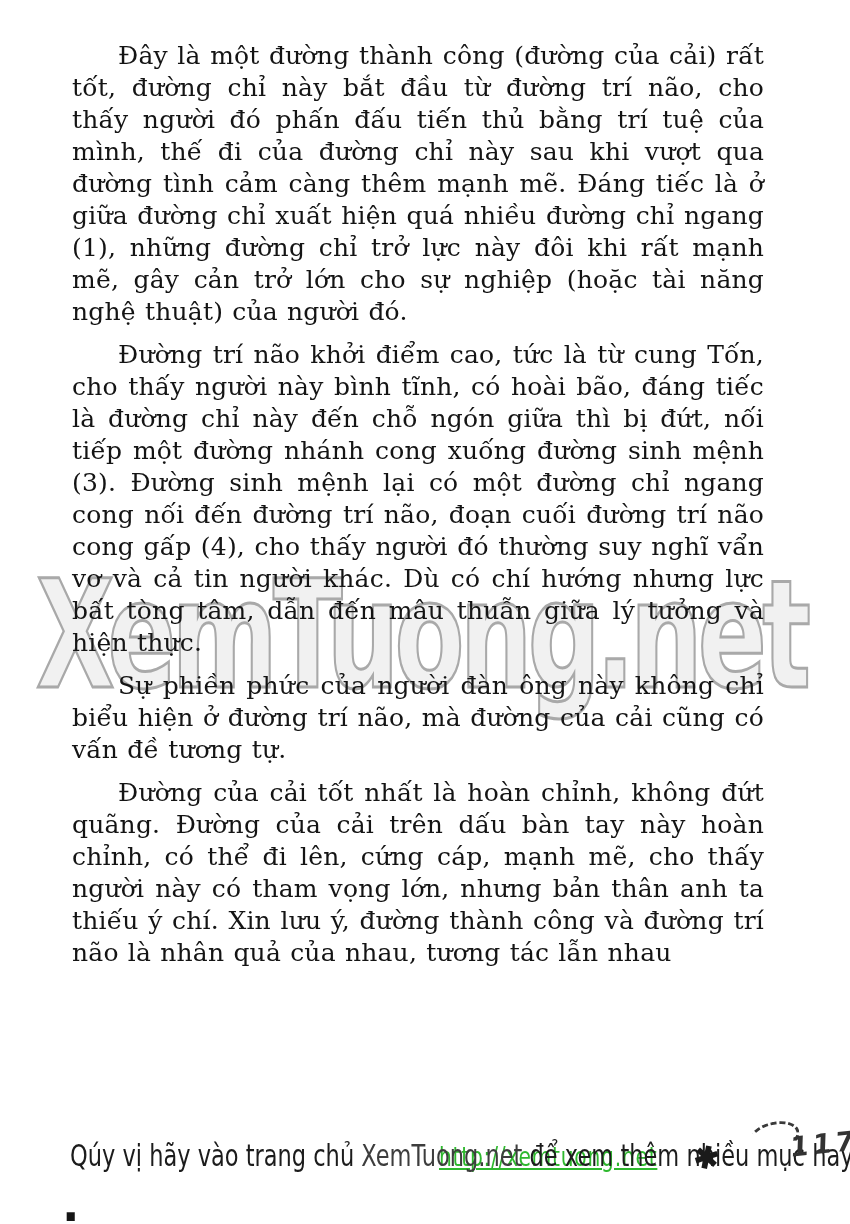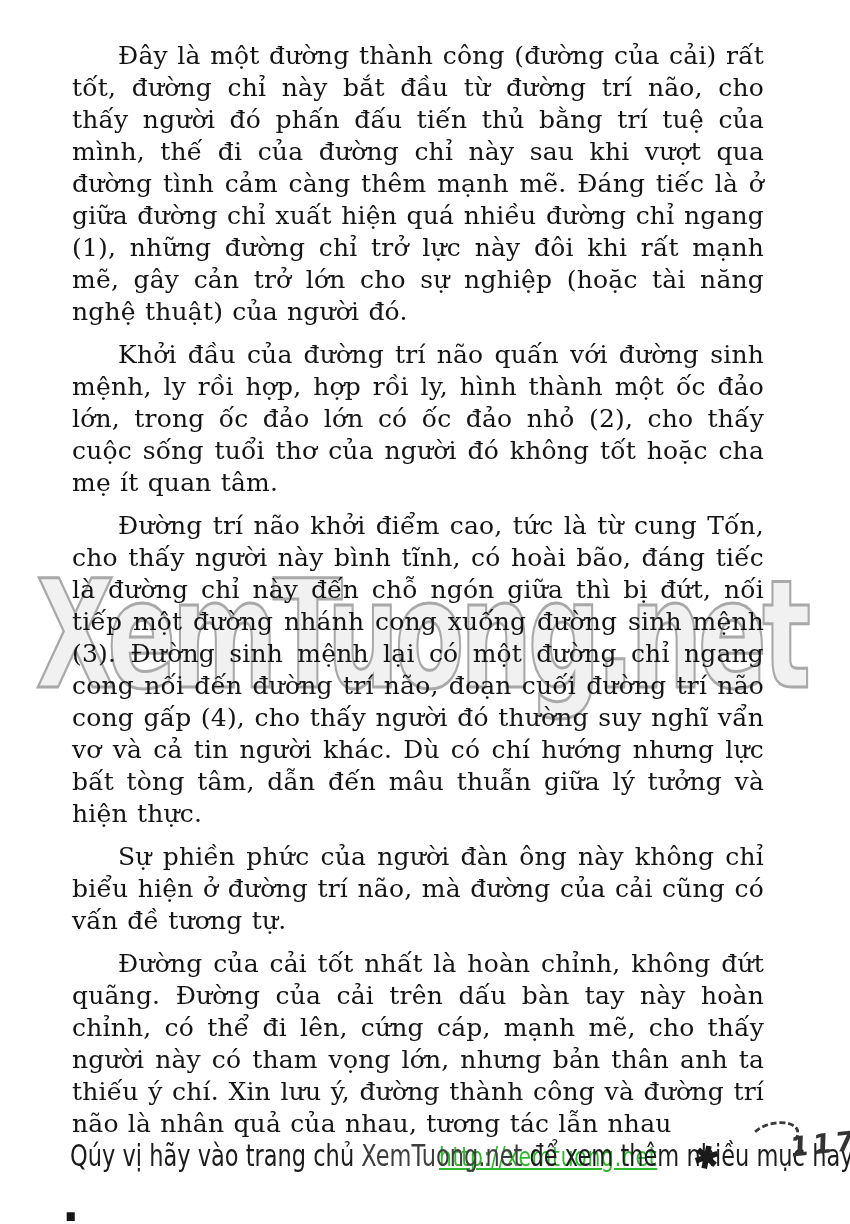--- a/index.html
+++ b/index.html
@@ -102,21 +102,20 @@
     font-family:"DejaVu Sans", sans-serif;
   }
 </style>
 </head>
 <body>
 
 <div class="watermark">XemTuong.net</div>
 
 <div class="content">
   <p>Đây là một đường thành công (đường của cải) rất tốt, đường chỉ này bắt đầu từ đường trí não, cho thấy người đó phấn đấu tiến thủ bằng trí tuệ của mình, thế đi của đường chỉ này sau khi vượt qua đường tình cảm càng thêm mạnh mẽ. Đáng tiếc là ở giữa đường chỉ xuất hiện quá nhiều đường chỉ ngang (1), những đường chỉ trở lực này đôi khi rất mạnh mẽ, gây cản trở lớn cho sự nghiệp (hoặc tài năng nghệ thuật) của người đó.</p>
-  <p>Khởi đầu của đường trí não quấn với đường sinh mệnh, ly rồi hợp, hợp rồi ly, hình thành một ốc đảo lớn, trong ốc đảo lớn có ốc đảo nhỏ (2), cho thấy cuộc sống tuổi thơ của người đó không tốt hoặc cha mẹ ít quan tâm.</p>
   <p>Đường trí não khởi điểm cao, tức là từ cung Tốn, cho thấy người này bình tĩnh, có hoài bão, đáng tiếc là đường chỉ này đến chỗ ngón giữa thì bị đứt, nối tiếp một đường nhánh cong xuống đường sinh mệnh (3). Đường sinh mệnh lại có một đường chỉ ngang cong nối đến đường trí não, đoạn cuối đường trí não cong gấp (4), cho thấy người đó thường suy nghĩ vẩn vơ và cả tin người khác. Dù có chí hướng nhưng lực bất tòng tâm, dẫn đến mâu thuẫn giữa lý tưởng và hiện thực.</p>
   <p>Sự phiền phức của người đàn ông này không chỉ biểu hiện ở đường trí não, mà đường của cải cũng có vấn đề tương tự.</p>
   <p>Đường của cải tốt nhất là hoàn chỉnh, không đứt quãng. Đường của cải trên dấu bàn tay này hoàn chỉnh, có thể đi lên, cứng cáp, mạnh mẽ, cho thấy người này có tham vọng lớn, nhưng bản thân anh ta thiếu ý chí. Xin lưu ý, đường thành công và đường trí não là nhân quả của nhau, tương tác lẫn nhau</p>
 </div>
 
 <div class="footer">
   <span class="footer-link">http://xemtuong.net</span>
   <span class="black-run">Qúy vị hãy vào trang chủ </span><span class="black-run site">XemTuong.net</span><span class="black-run"> để xem thêm nhiều mục hay khác</span>
 </div>
 

